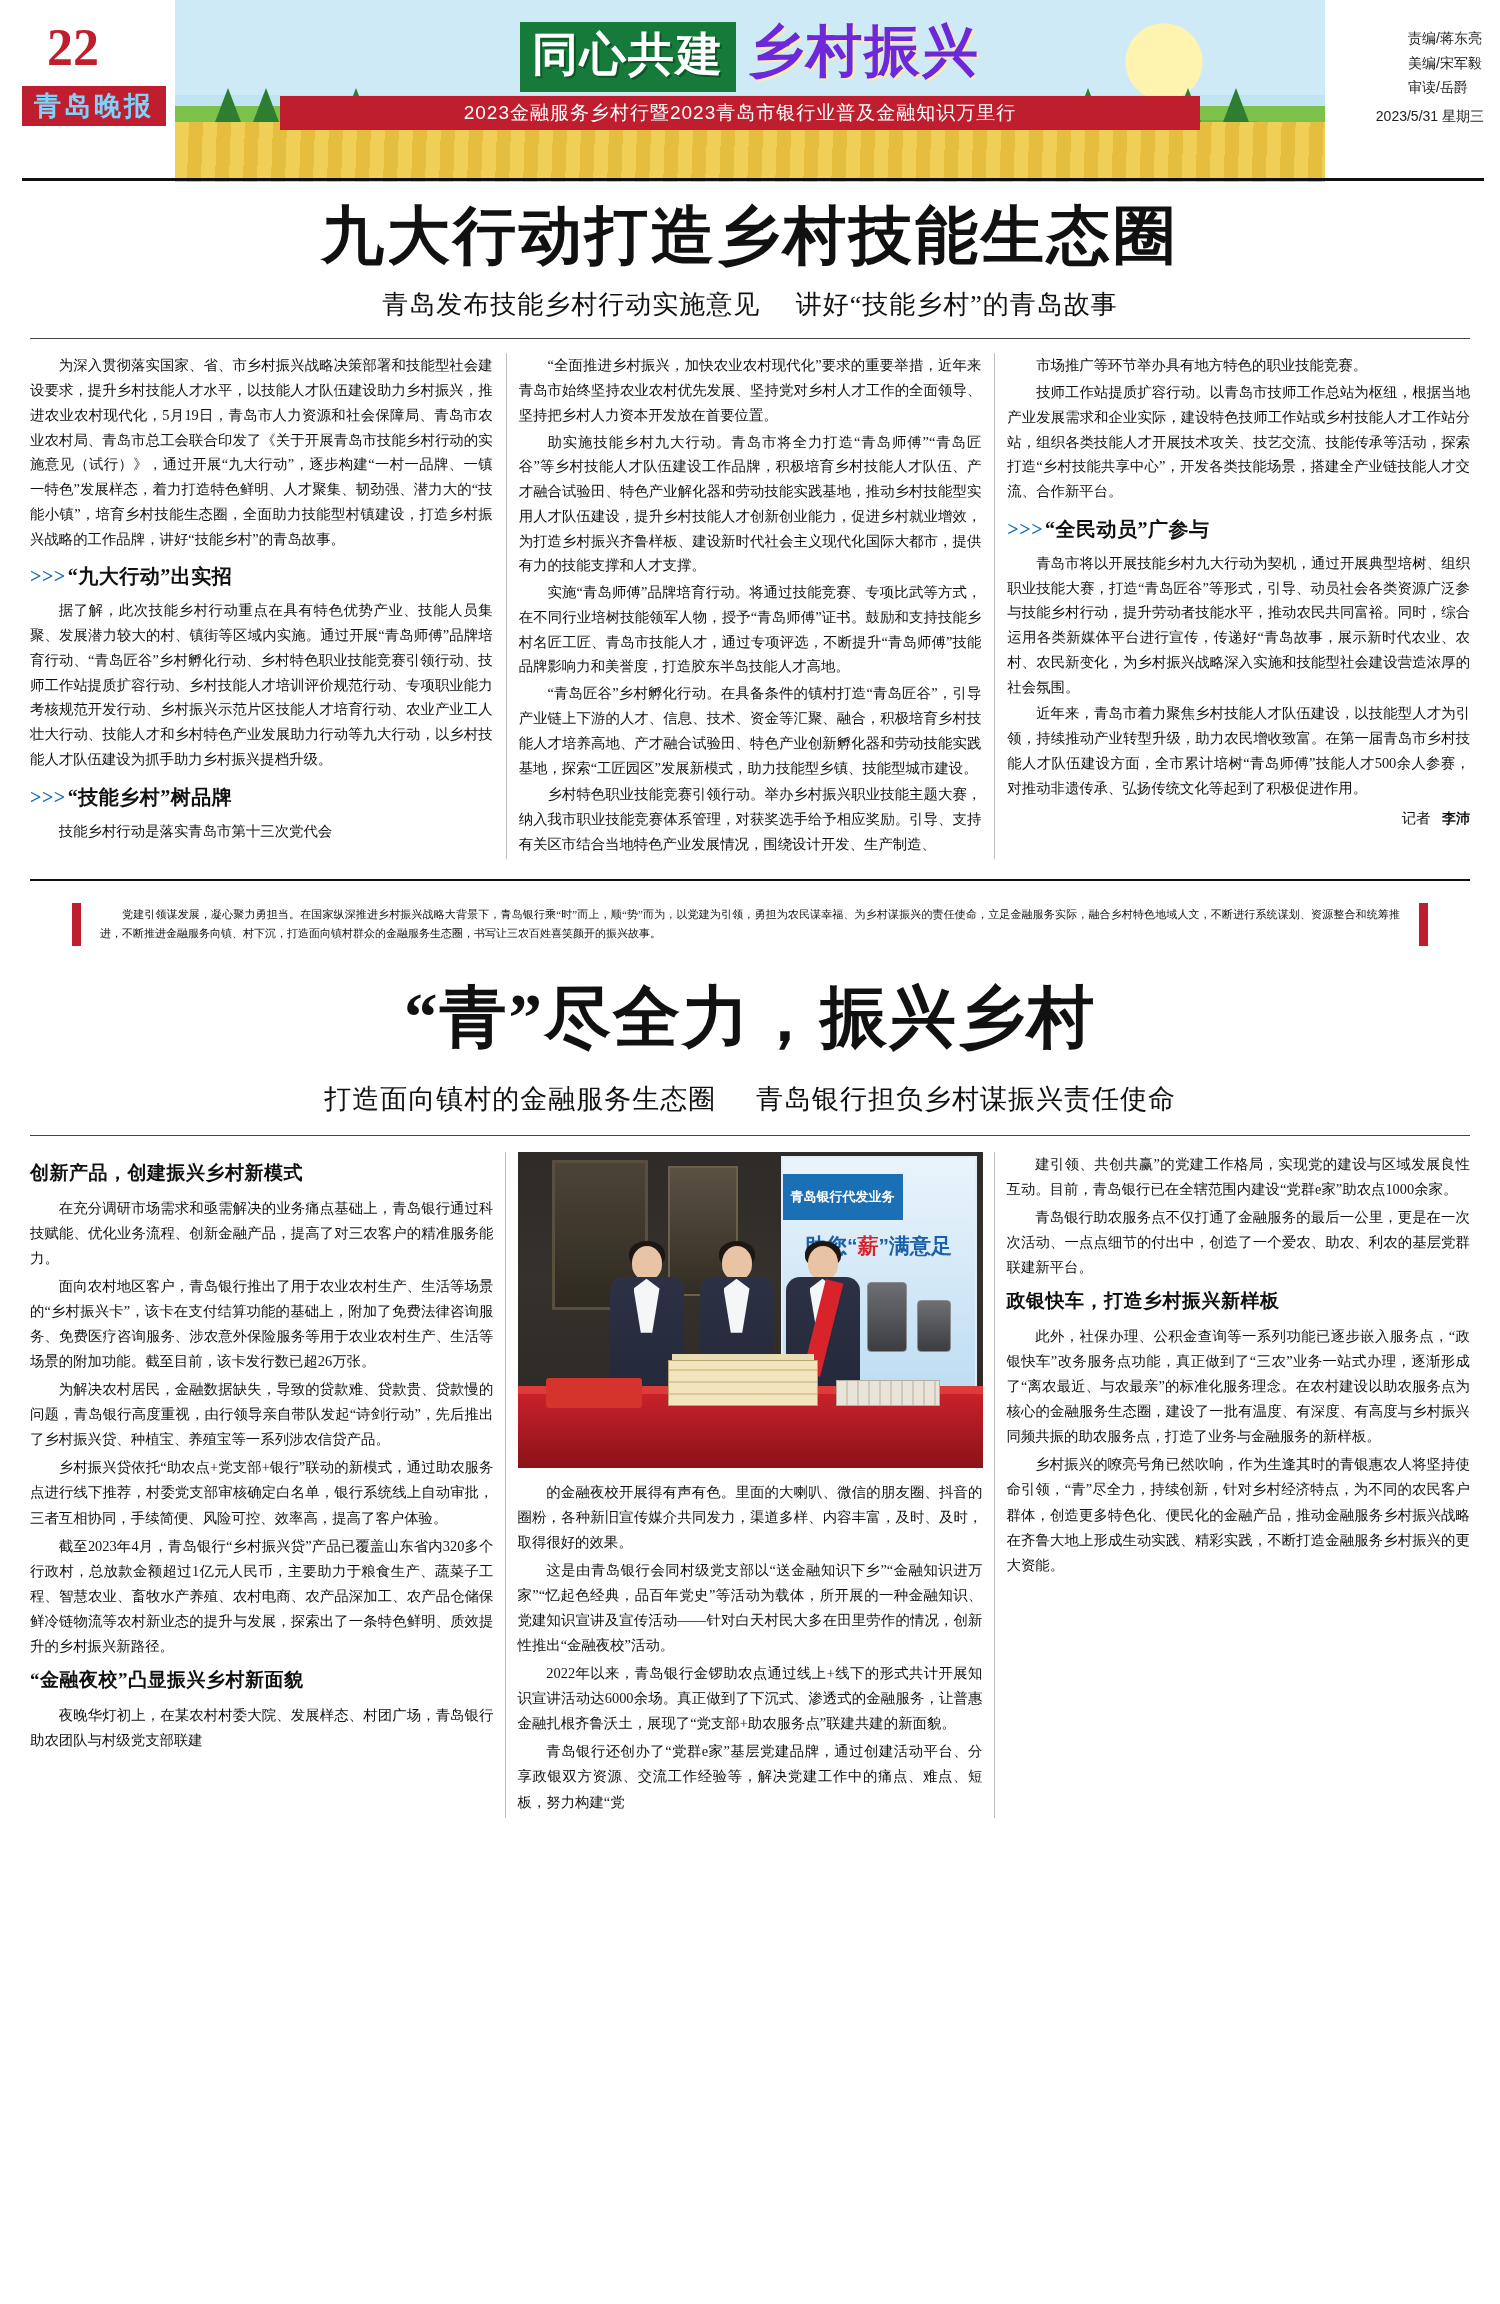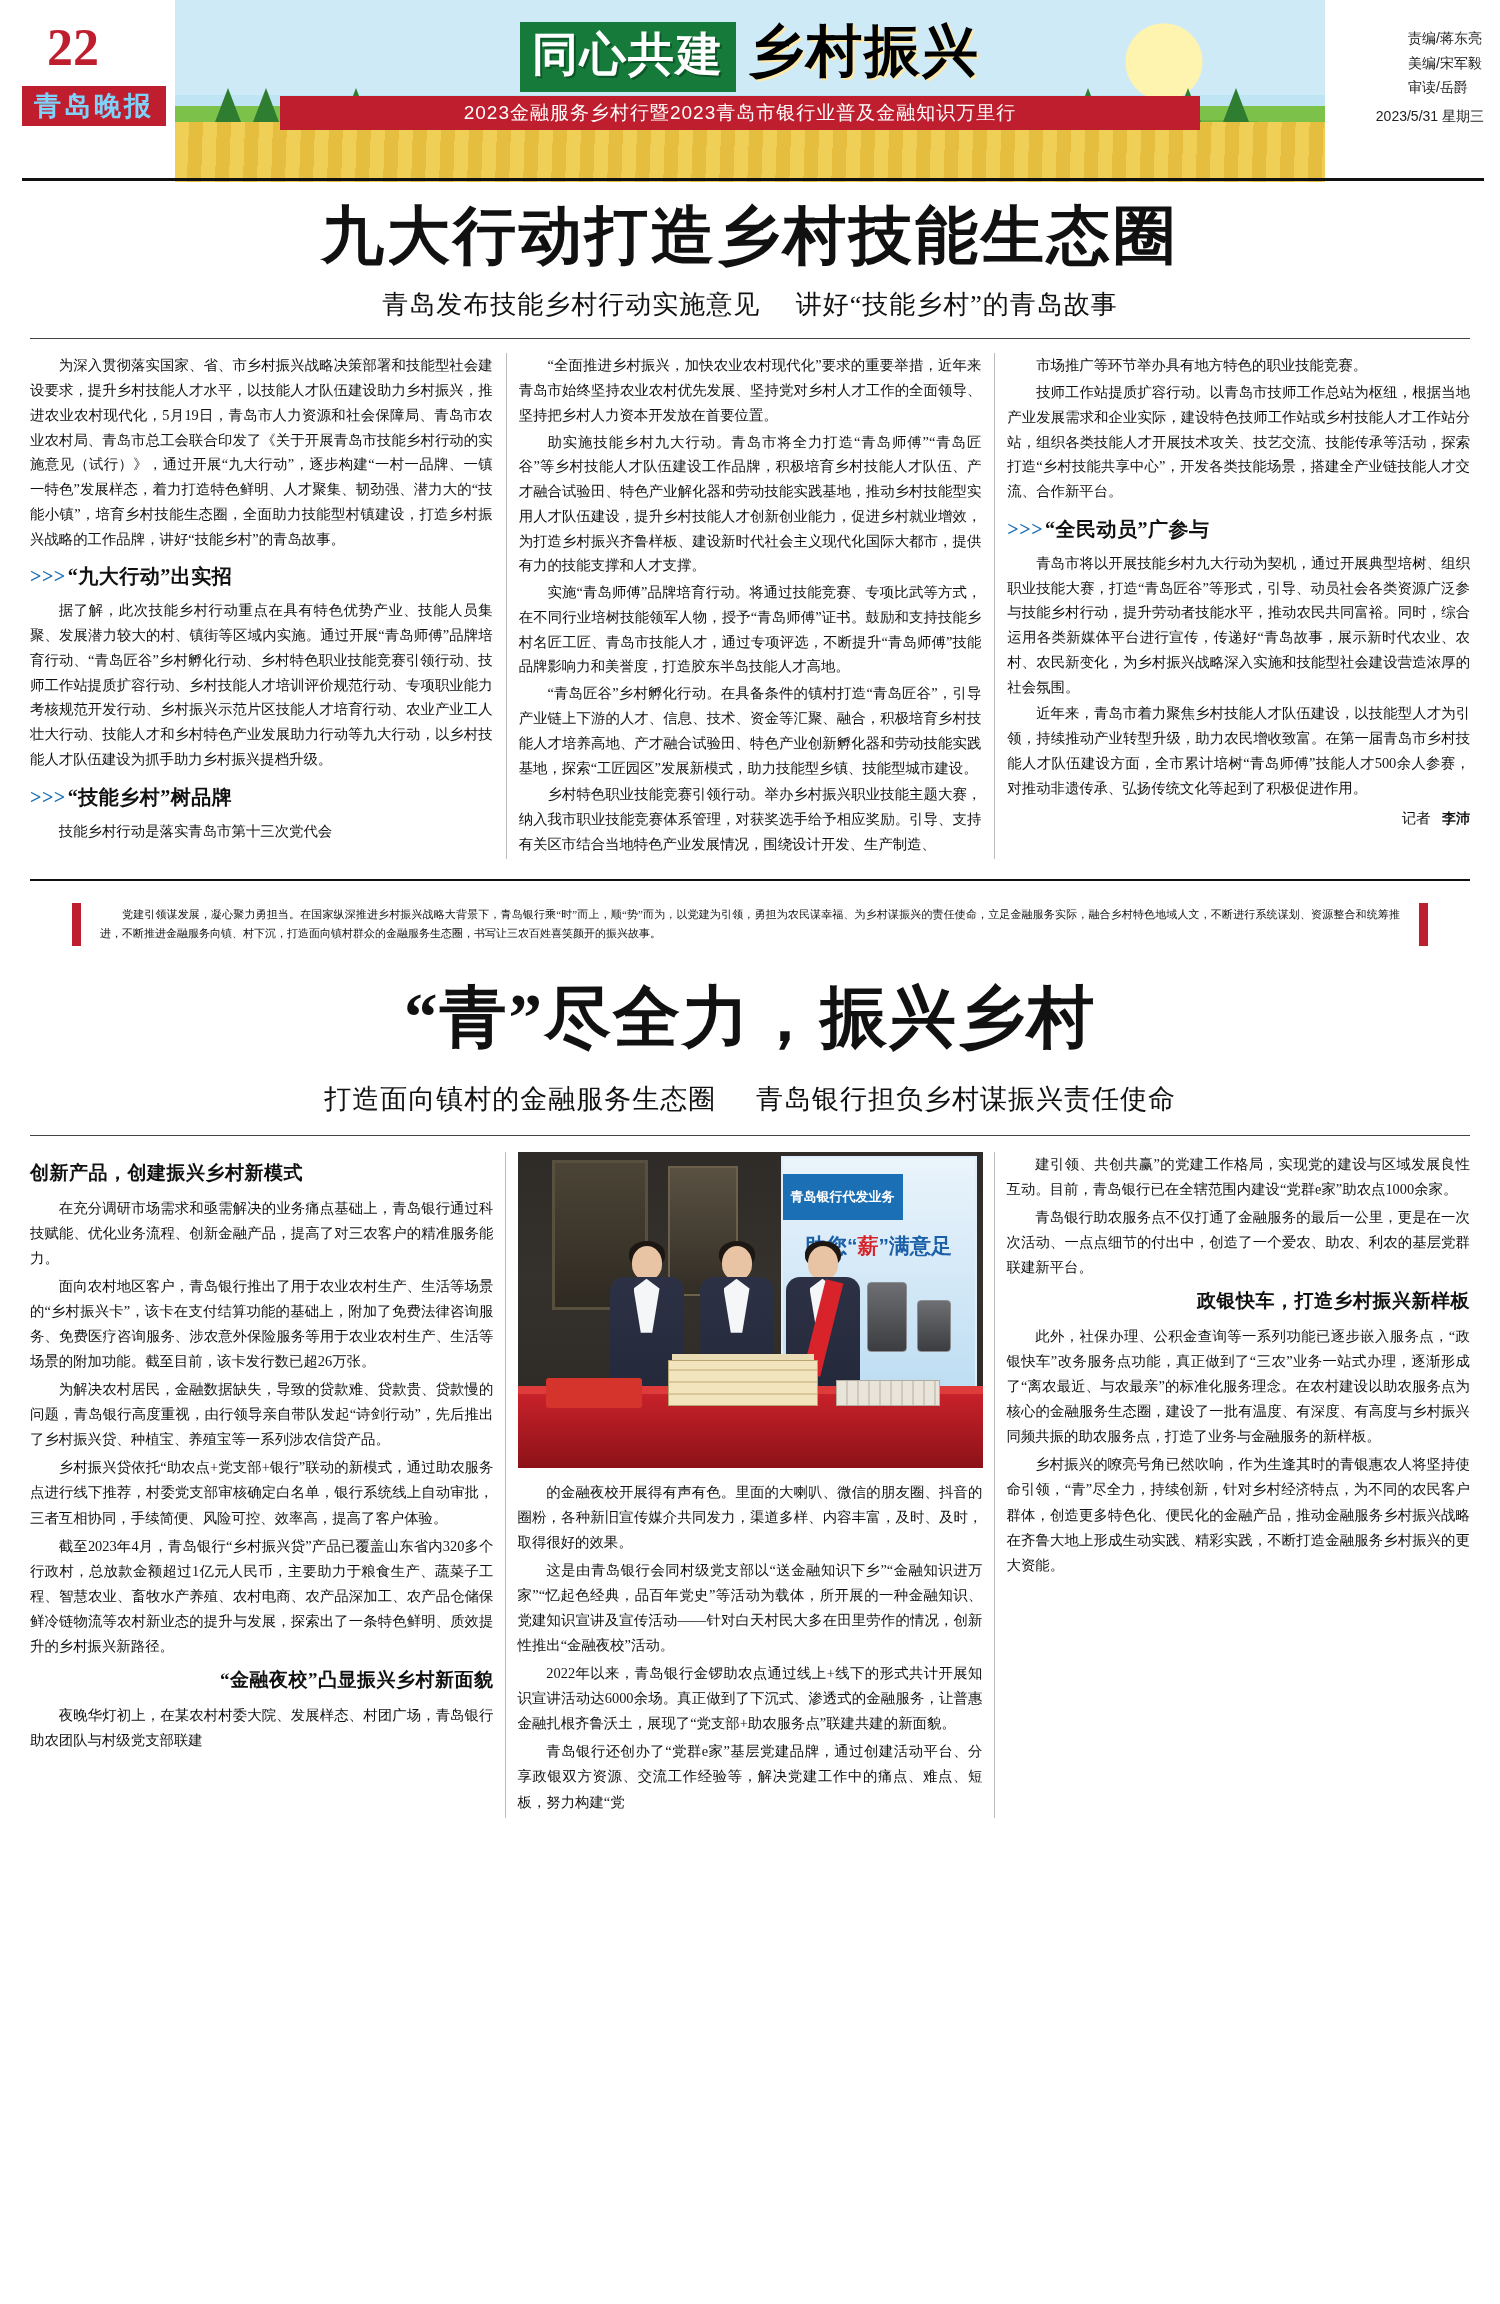--- a/index.html
+++ b/index.html
@@ -68,21 +68,21 @@
   }
   .mast-title-1 {
     display: inline-block; font-size: 46px; font-weight: bold; letter-spacing: 2px;
     color: #ffffff;
     background: #157a3a;
     padding: 2px 12px 6px;
     text-shadow: 2px 2px 0 #0c5627;
   }
   .mast-title-2 {
     display: inline-block; font-size: 56px; font-weight: bold; letter-spacing: 2px;
-    color: #000000; margin-left: 8px;
+    color: #6d28d9; margin-left: 8px;
     text-shadow: 2px 2px 0 #ffe9a8;
   }
   .mast-sub-banner {
     position: absolute; left: 280px; top: 96px; width: 920px; height: 34px;
     background: #be1e2d; color: #ffffff;
     font-size: 19px; letter-spacing: 1px;
     display: flex; align-items: center; justify-content: center;
     font-family: "Liberation Sans", sans-serif;
   }
   .mast-right {
@@ -160,21 +160,21 @@
   
   .bottom {
     display: flex; gap: 24px; padding: 16px 30px 0; position: relative;
   }
   .bcol { width: 465px; position: relative; }
   .bcol p {
     margin: 0 0 3px; font-size: 14.4px; line-height: 1.74;
     text-align: justify; text-indent: 2em;
   }
   .bsubhead {
-    font-size: 19px; font-weight: bold; text-align: right; margin: 8px 0 10px;
+    font-size: 19px; font-weight: bold; text-align: left; margin: 8px 0 10px;
     letter-spacing: 0.5px;
   }
   .bsubhead-l { text-align: left; }
   .bdiv { position: absolute; top: 0; bottom: 0; right: -12px; width: 1px; background: #bbb; }
 
   
   .photo {
     width: 465px; height: 316px; position: relative; overflow: hidden;
     background: linear-gradient(#3a3a3a, #1d1d1d);
     margin-bottom: 12px;

